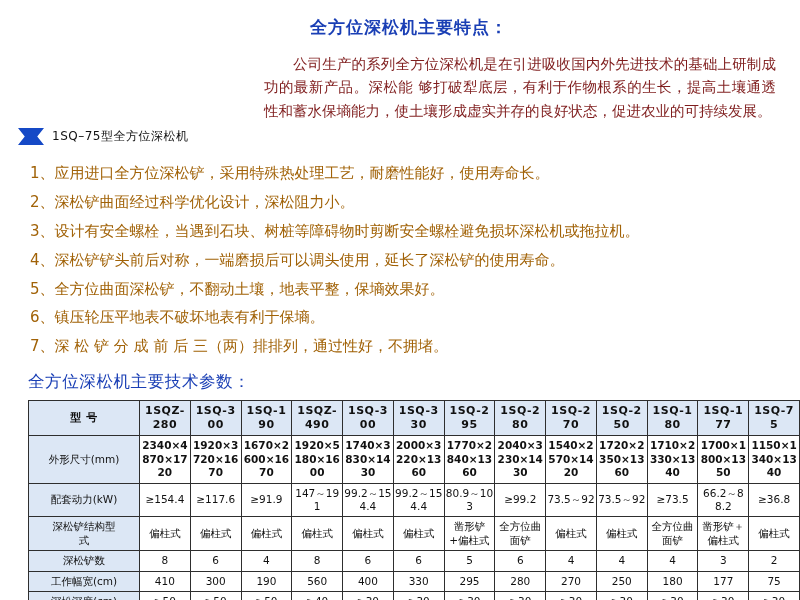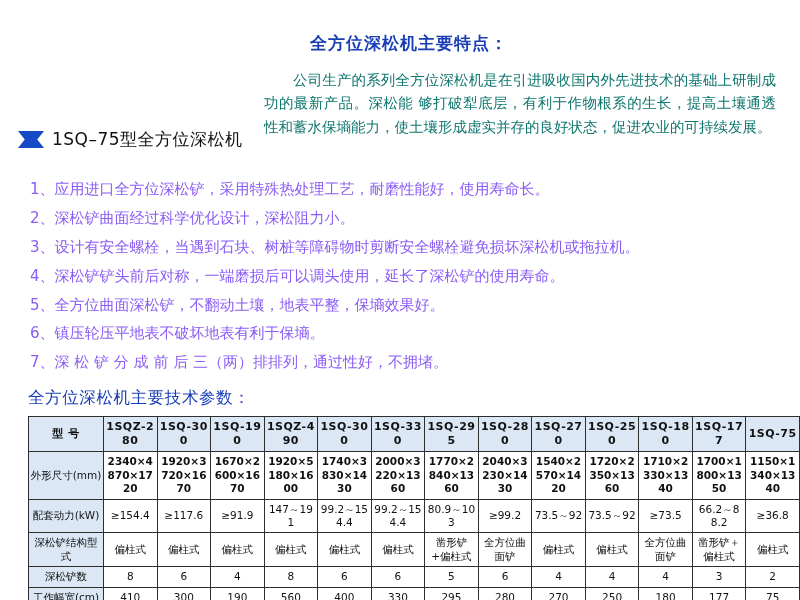--- a/index.html
+++ b/index.html
@@ -20,62 +20,62 @@
     height: 600px;
     box-sizing: border-box;
     padding: 0 14px;
   }
   .main-title {
     text-align: center;
     color: #1a3fb5;
     font-size: 17px;
     font-weight: bold;
     letter-spacing: 1px;
-    padding-top: 32px;
+    padding-top: 16px;
     padding-left: 18px;
   }
   .intro {
     margin-top: 14px;
     padding-left: 250px;
     padding-right: 10px;
     font-size: 14.5px;
     line-height: 1.62;
     text-align: justify;
     text-indent: 2em;
-    color: #0f766e;
+    color: #7f1d1d;
   }
   .model-row {
     position: absolute;
     left: 18px;
     top: 128px;
     display: flex;
     align-items: center;
   }
   .blue-flag {
     width: 26px;
     height: 17px;
     margin-right: 8px;
     background: #1549c6;
     clip-path: polygon(0 0, 100% 0, 74% 50%, 100% 100%, 0 100%, 26% 50%);
   }
   .model-name {
-    font-size: 17px;
+    font-size: 12px;
     color: #111;
     letter-spacing: 0.5px;
     text-align: right;
   }
   .features {
     margin-top: 36px;
     padding-left: 16px;
     padding-right: 8px;
   }
   .feature-line {
     font-size: 15px;
     line-height: 1.92;
-    color: #8b5cf6;
+    color: #a16207;
     white-space: nowrap;
   }
   .section-title {
     color: #1a3fb5;
     font-size: 16.5px;
     font-weight: normal;
     padding-left: 14px;
     margin-top: 10px;
     letter-spacing: 0.6px;
   }
@@ -98,21 +98,21 @@
   table.spec tr.head td {
     font-weight: bold;
     background: #dce7f5;
     font-size: 11px;
     letter-spacing: 0.5px;
   }
   table.spec td.rowlabel {
     background: #dce7f5;
     font-weight: normal;
     font-size: 10.5px;
-    padding: 3px 1px;
+    padding: 3px 19px;
   }
   table.spec tr.head td.rowlabel {
     font-weight: bold;
   }
   td.c0 { width: 72px; }
   .dim-cell { font-size: 10px; line-height: 1.25; font-weight: bold; }
 </style>
 </head>
 <body>
 

